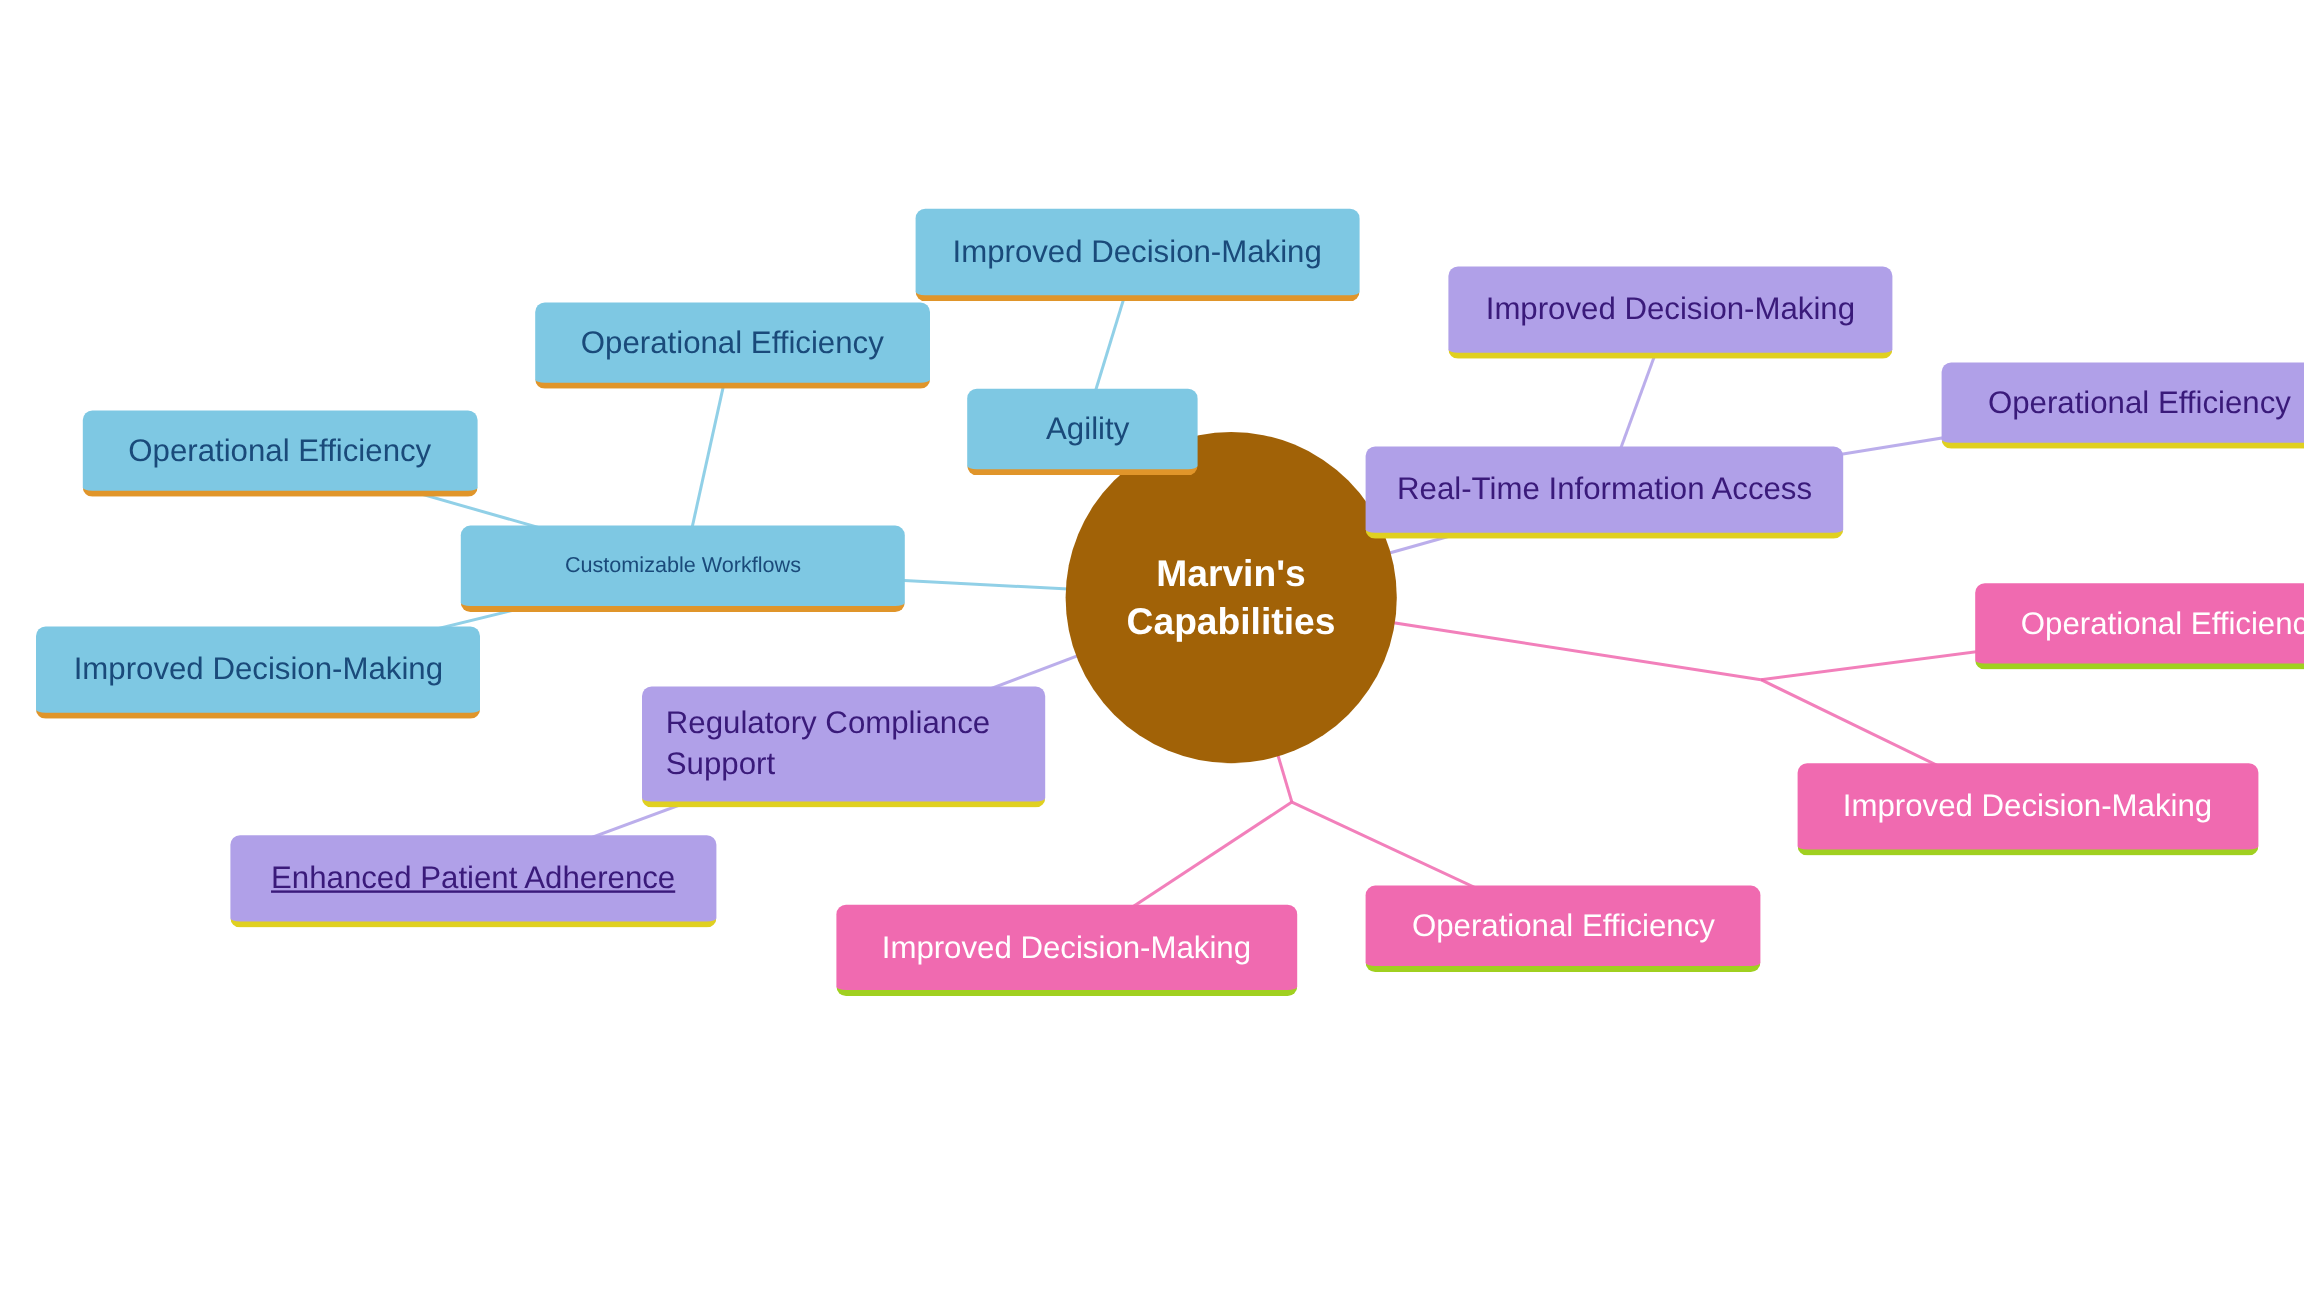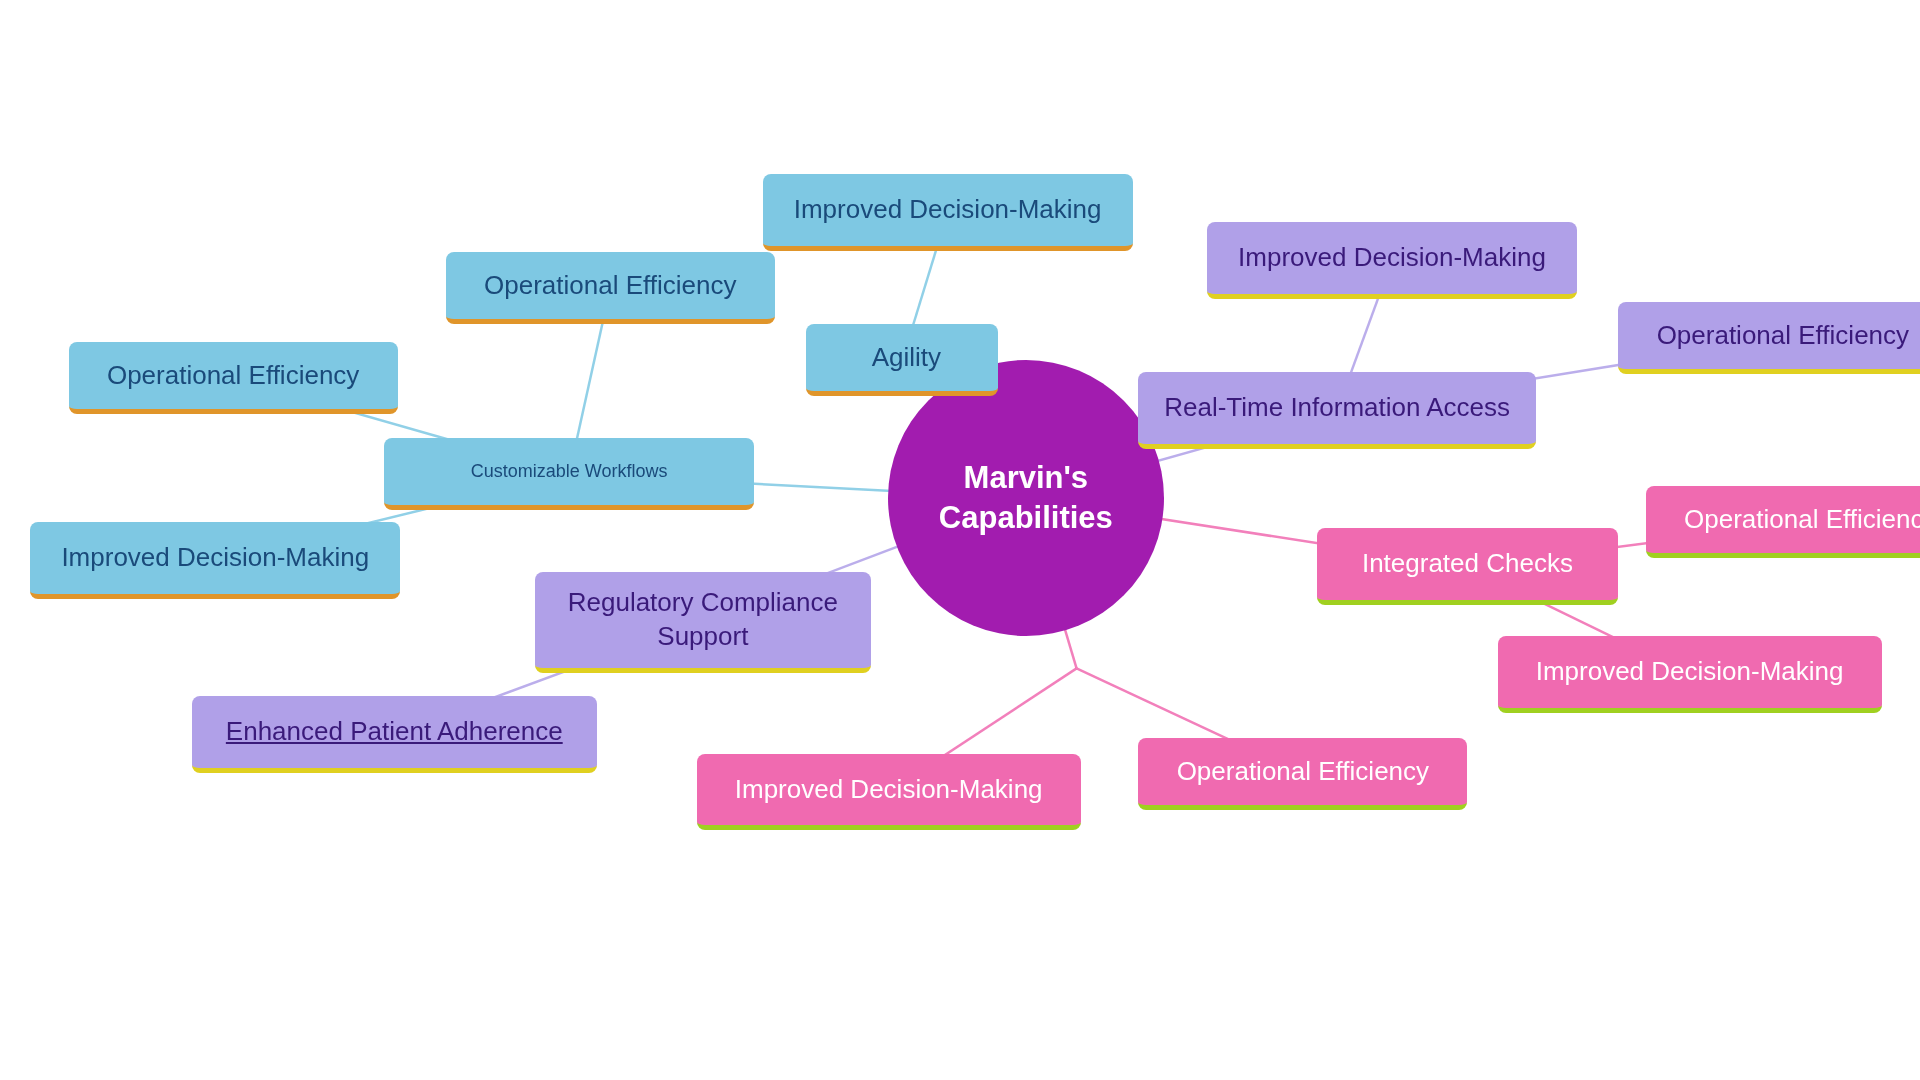--- a/index.html
+++ b/index.html
@@ -23,21 +23,21 @@
       height: 1080px;
       pointer-events: none;
       z-index: 1;
     }
     .node {
       position: absolute;
       border-radius: 8px;
       display: flex;
       align-items: center;
       justify-content: center;
-      text-align: center;
+      text-align: left;
       font-size: 22px;
       font-weight: 500;
       padding: 14px 20px;
       z-index: 2;
       line-height: 1.3;
     }
     .node-blue {
       background: #7ec8e3;
       color: #1a4a7a;
       border-bottom: 5px solid #e0952a;
@@ -46,21 +46,21 @@
       background: #b0a0e8;
       color: #3a1a7a;
       border-bottom: 5px solid #e0d020;
     }
     .node-pink {
       background: #f06ab0;
       color: #ffffff;
       border-bottom: 5px solid #a0d020;
     }
     .node-center {
-      background: #a21caf;
+      background: #a16207;
       color: #ffffff;
       border-radius: 50%;
       width: 230px;
       height: 230px;
       font-size: 26px;
       font-weight: 600;
       border-bottom: none;
       display: flex;
       align-items: center;
       justify-content: center;
@@ -93,20 +93,19 @@
 <div class="node node-center" style="left: 887.829px; top: 360px; width: 276px; height: 276px; border-radius: 50%; font-size: 31px;">Marvin's Capabilities</div>
     <div class="node node-blue" style="left: 762.514px; top: 174px; width: 370.286px; min-height: 76.8px; font-size: 26px;">Improved Decision-Making</div>
     <div class="node node-blue" style="left: 806.4px; top: 324px; width: 192px; min-height: 72px; font-size: 26px; padding-left: 28px;">Agility</div>
     <div class="node node-blue" style="left: 445.714px; top: 252px; width: 329.143px; min-height: 72px; font-size: 26px;">Operational Efficiency</div>
     <div class="node node-blue" style="left: 384px; top: 438px; width: 370.286px; min-height: 72px; font-size: 18px;">Customizable Workflows</div>
     <div class="node node-blue" style="left: 68.5714px; top: 342px; width: 329.143px; min-height: 72px; font-size: 26px;">Operational Efficiency</div>
     <div class="node node-blue" style="left: 30.1714px; top: 522px; width: 370.286px; min-height: 76.8px; font-size: 26px;">Improved Decision-Making</div>
     <div class="node node-purple" style="left: 1138.29px; top: 372px; width: 397.714px; min-height: 76.8px; font-size: 26px;">Real-Time Information Access</div>
     <div class="node node-purple" style="left: 1206.86px; top: 222px; width: 370.286px; min-height: 76.8px; font-size: 26px;">Improved Decision-Making</div>
     <div class="node node-purple" style="left: 1618.29px; top: 302.4px; width: 329.143px; min-height: 72px; font-size: 26px;">Operational Efficiency</div>
-    <div class="node node-pink" style="left: 1316.57px; top: 528px; width: 301.714px; min-height: 76.8px; font-size: 26px;">Integrated Checks</div>
     <div class="node node-pink" style="left: 1645.71px; top: 486px; width: 329.143px; min-height: 72px; font-size: 26px;">Operational Efficiency</div>
     <div class="node node-pink" style="left: 1497.6px; top: 636px; width: 384px; min-height: 76.8px; font-size: 26px;">Improved Decision-Making</div>
     <div class="node node-pink" style="left: 696.686px; top: 753.6px; width: 384px; min-height: 76.8px; font-size: 26px;">Improved Decision-Making</div>
     <div class="node node-pink" style="left: 1138.29px; top: 738px; width: 329.143px; min-height: 72px; font-size: 26px;">Operational Efficiency</div>
     <div class="node node-purple" style="left: 534.857px; top: 572.4px; width: 336px; min-height: 96px; font-size: 26px;">Regulatory Compliance Support</div>
     <div class="node node-purple" style="left: 192px; top: 696px; width: 404.571px; min-height: 76.8px; font-size: 26px; text-decoration: underline;">Enhanced Patient Adherence</div>
   </div>
 
 </body></html>

